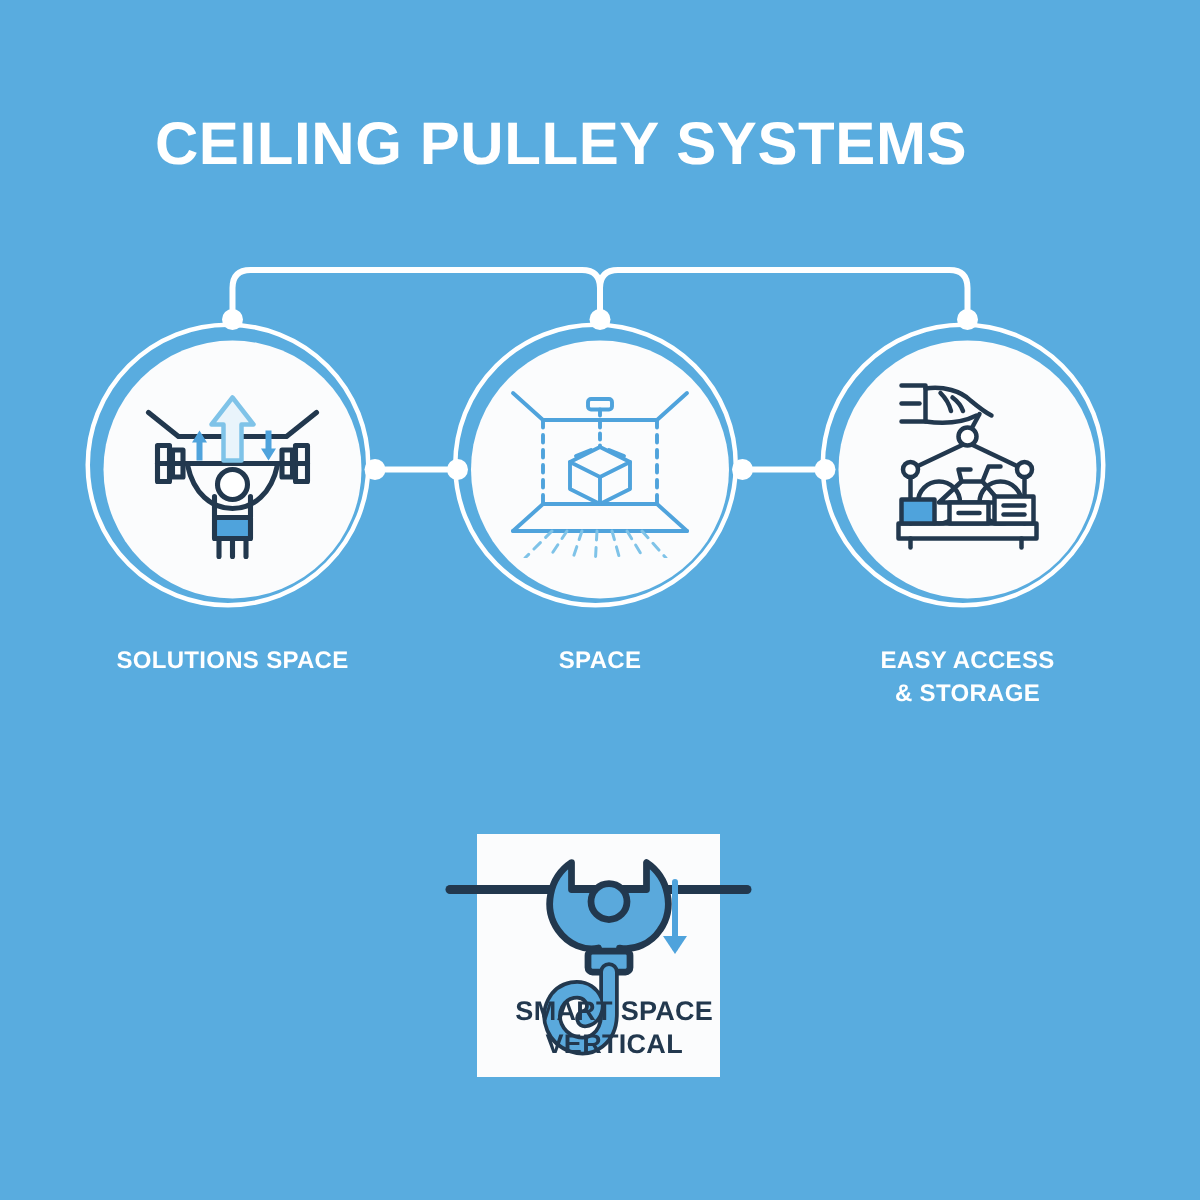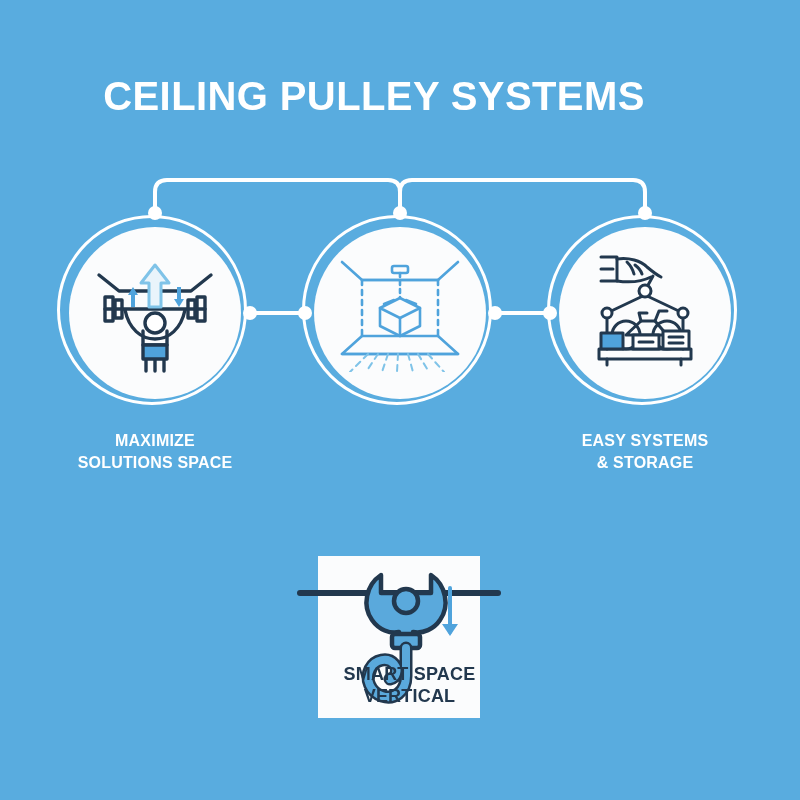--- a/index.html
+++ b/index.html
@@ -181,21 +181,20 @@
 
         <path d="M42,34 L47,42 L44,42 L44,54 L40,54 L40,42 L37,42 Z" fill="#4FA3DC"></path>
 
         <path d="M88,54 L83,46 L86,46 L86,34 L90,34 L90,46 L93,46 Z" fill="#4FA3DC"></path>
       </svg>
     </div>
   </div>
   <div class="dot" style="left:155px; top:213px;"></div>
   <div class="dot" style="left:250px; top:313px;"></div>
   <div class="caption" style="left:155px;">
-    <div>MAXIMIZE</div>
     <div>SOLUTIONS SPACE</div>
   </div>
 
   <div class="step" style="left:400px; top:313px;">
     <div class="ring"></div>
     <div class="disc"></div>
     <div class="icon-holder">
       <svg width="128" height="118" viewBox="0 0 128 118">
         <g fill="none" stroke="#4FA3DC" stroke-width="2.6" stroke-linecap="round" stroke-linejoin="round">
 
@@ -230,20 +229,21 @@
           <line x1="82" y1="100" x2="93" y2="118"></line>
           <line x1="92" y1="100" x2="108" y2="118"></line>
         </g>
       </svg>
     </div>
   </div>
   <div class="dot" style="left:400px; top:213px;"></div>
   <div class="dot" style="left:305px; top:313px;"></div>
   <div class="dot" style="left:495px; top:313px;"></div>
   <div class="caption" style="left:400px;">
+    <div>SPACE</div>
   </div>
 
   <div class="step" style="left:645px; top:313px;">
     <div class="ring"></div>
     <div class="disc"></div>
     <div class="icon-holder">
       <svg width="128" height="124" viewBox="0 0 128 124">
         <g fill="none" stroke="#22384E" stroke-width="3" stroke-linecap="round" stroke-linejoin="round">
 
           <path d="M20,6 L36,6 L36,30 L20,30"></path>
@@ -282,21 +282,21 @@
         <line x1="58" y1="91" x2="72" y2="91" stroke="#22384E" stroke-width="3" stroke-linecap="round"></line>
         <rect x="82" y="80" width="26" height="18" fill="#ffffff" stroke="#22384E" stroke-width="3" stroke-linejoin="round"></rect>
         <line x1="88" y1="86" x2="102" y2="86" stroke="#22384E" stroke-width="3" stroke-linecap="round"></line>
         <line x1="88" y1="92" x2="102" y2="92" stroke="#22384E" stroke-width="3" stroke-linecap="round"></line>
       </svg>
     </div>
   </div>
   <div class="dot" style="left:645px; top:213px;"></div>
   <div class="dot" style="left:550px; top:313px;"></div>
   <div class="caption" style="left:645px;">
-    <div>EASY SYSTEMS</div>
+    <div>EASY ACCESS</div>
     <div>&amp; STORAGE</div>
   </div>
 
   <div id="logo-card"></div>
   <svg class="layer" viewBox="0 0 800 800" width="800" height="800">
 
     <line x1="300" y1="593" x2="498" y2="593" stroke="#22384E" stroke-width="6" stroke-linecap="round"></line>
 
     <g stroke="#22384E" stroke-width="4.5" stroke-linejoin="round" stroke-linecap="round">
       <path d="M381,575 C366,585 362,606 372,620 C379,630 390,634 399,632

